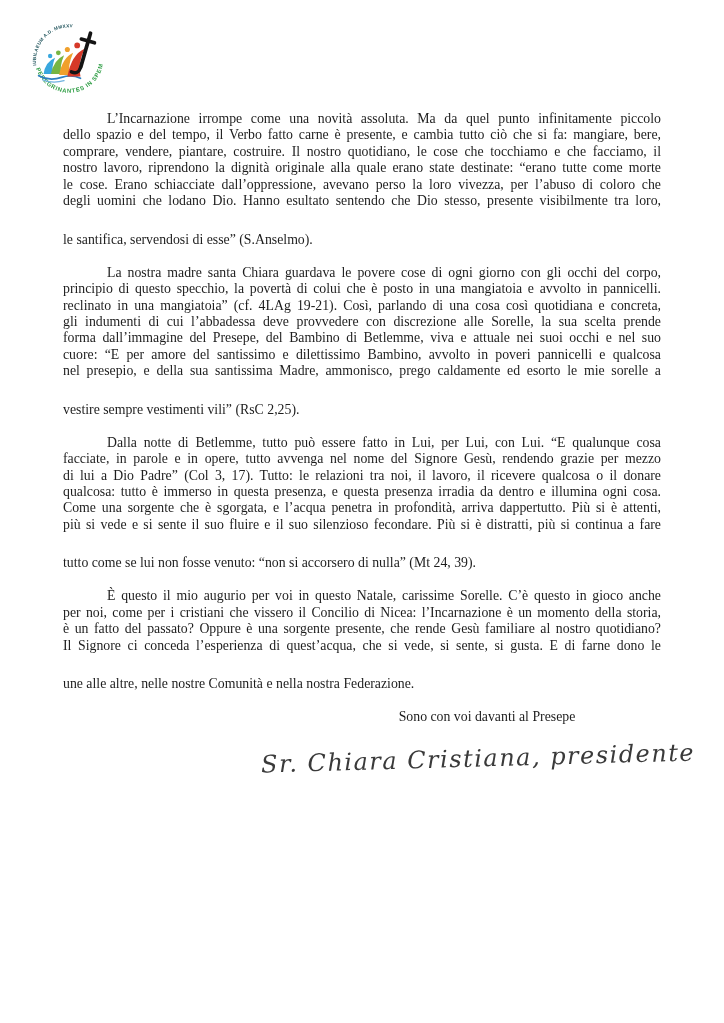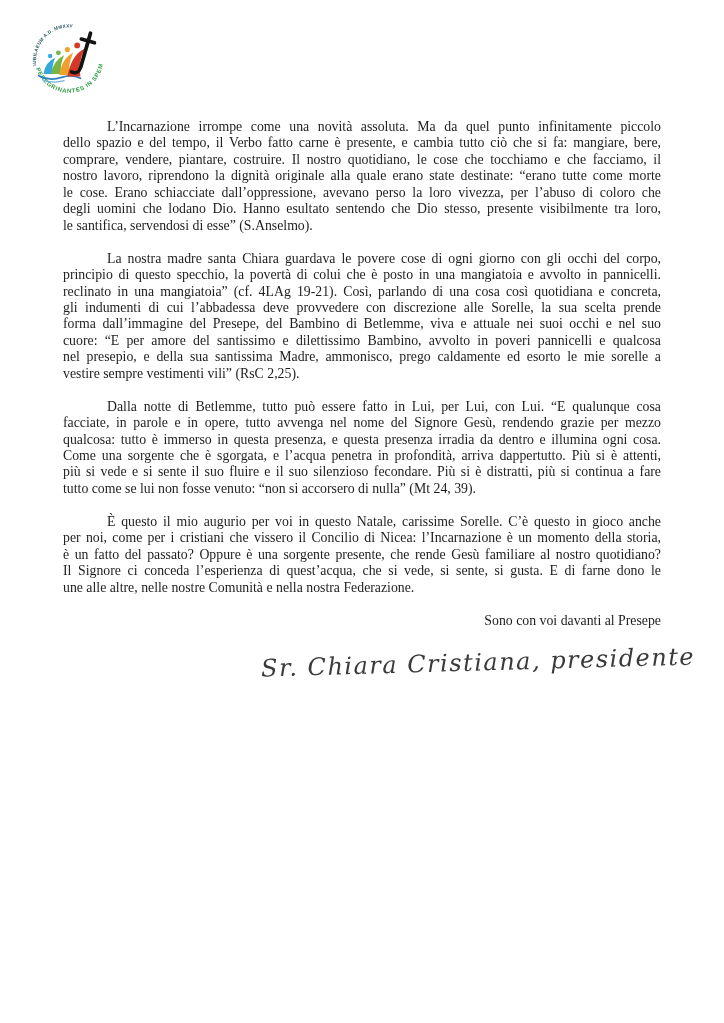--- a/index.html
+++ b/index.html
@@ -8,35 +8,35 @@
     width:724px;height:1023px;
     background:#ffffff;
     font-family:"Liberation Serif", serif;
     color:#1d1d1d;
     overflow:hidden;
   }
   .logo{
     position:absolute;left:28px;top:20px;width:82px;height:82px;
   }
   .letter{
-    position:absolute;left:63px;top:119px;width:598px;
+    position:absolute;left:63px;top:111px;width:598px;
     font-size:13.8px;line-height:16.45px;
   }
   .para{margin:0 0 16.45px 0;}
   .line{
     text-align:justify;
     text-align-last:justify;
     white-space:normal;
   }
   .line.first{text-indent:44px;}
-  .line.last{text-align-last:left;}
+  .line.last{text-align-last:left;margin-top:22px;}
   .closing{
     margin-top:4px;
     padding-left:250px;
-    text-align:right;
+    text-align:center;
   }
   .signature{
     margin-top:26px;
     margin-left:198px;
     font-family:"DejaVu Serif", serif;
     font-style:italic;
     font-size:24px;
     letter-spacing:1.5px;
     color:#3a3a3a;
     transform:rotate(-1.6deg);
@@ -107,20 +107,21 @@
         <div class="line">reclinato in una mangiatoia” (cf. 4LAg 19-21). Così, parlando di una cosa così quotidiana e concreta,</div>
         <div class="line">gli indumenti di cui l’abbadessa deve provvedere con discrezione alle Sorelle, la sua scelta prende</div>
         <div class="line">forma dall’immagine del Presepe, del Bambino di Betlemme, viva e attuale nei suoi occhi e nel suo</div>
         <div class="line">cuore: “E per amore del santissimo e dilettissimo Bambino, avvolto in poveri pannicelli e qualcosa</div>
         <div class="line">nel presepio, e della sua santissima Madre, ammonisco, prego caldamente ed esorto le mie sorelle a</div>
         <div class="line last">vestire sempre vestimenti vili” (RsC 2,25).</div>
       </div>
       <div class="para">
         <div class="line first">Dalla notte di Betlemme, tutto può essere fatto in Lui, per Lui, con Lui. “E qualunque cosa</div>
         <div class="line">facciate, in parole e in opere, tutto avvenga nel nome del Signore Gesù, rendendo grazie per mezzo</div>
+        <div class="line">di lui a Dio Padre” (Col 3, 17). Tutto: le relazioni tra noi, il lavoro, il ricevere qualcosa o il donare</div>
         <div class="line">qualcosa: tutto è immerso in questa presenza, e questa presenza irradia da dentro e illumina ogni cosa.</div>
         <div class="line">Come una sorgente che è sgorgata, e l’acqua penetra in profondità, arriva dappertutto. Più si è attenti,</div>
         <div class="line">più si vede e si sente il suo fluire e il suo silenzioso fecondare. Più si è distratti, più si continua a fare</div>
         <div class="line last">tutto come se lui non fosse venuto: “non si accorsero di nulla” (Mt 24, 39).</div>
       </div>
       <div class="para">
         <div class="line first">È questo il mio augurio per voi in questo Natale, carissime Sorelle. C’è questo in gioco anche</div>
         <div class="line">per noi, come per i cristiani che vissero il Concilio di Nicea: l’Incarnazione è un momento della storia,</div>
         <div class="line">è un fatto del passato? Oppure è una sorgente presente, che rende Gesù familiare al nostro quotidiano?</div>
         <div class="line">Il Signore ci conceda l’esperienza di quest’acqua, che si vede, si sente, si gusta. E di farne dono le</div>

